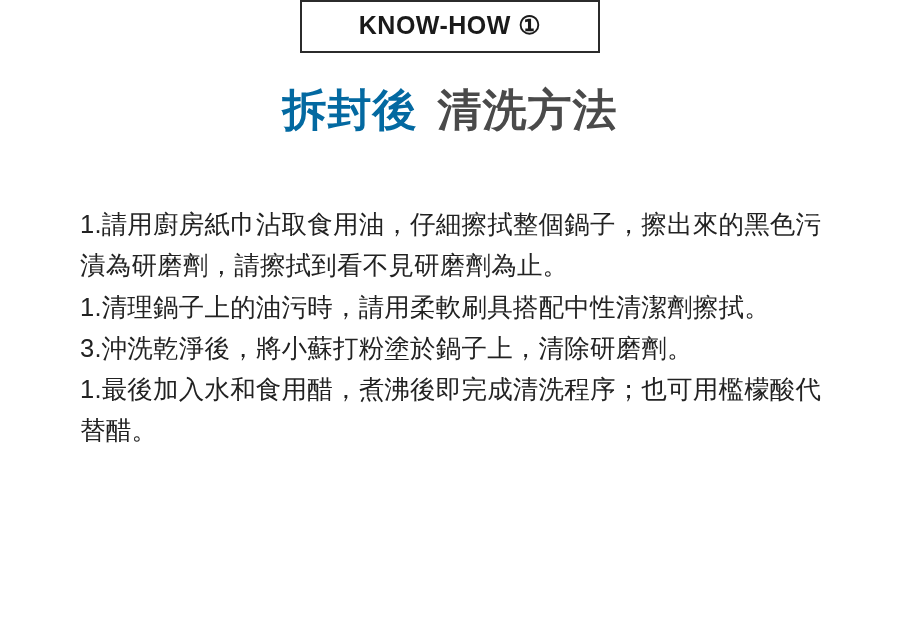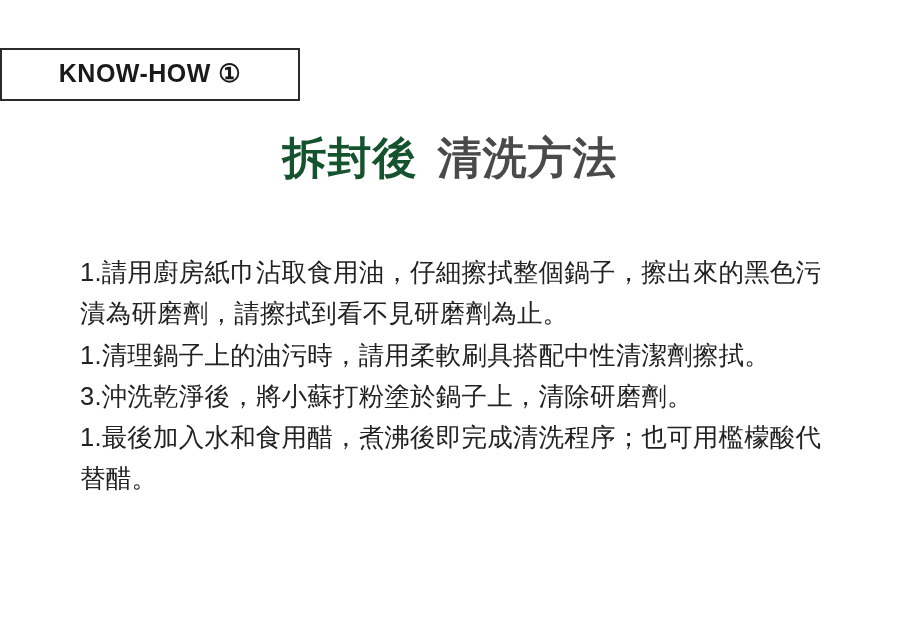--- a/index.html
+++ b/index.html
@@ -18,22 +18,21 @@
   .page {
     position: relative;
     width: 900px;
     height: 625px;
     box-sizing: border-box;
   }
 
   
   .badge-wrap {
     display: flex;
-    justify-content: flex-start;
-    padding-top: 48px;
+    justify-content: center;
   }
   .badge {
     border: 2px solid #2b2b2b;
     padding: 9px 34px 11px 34px;
     display: inline-flex;
     align-items: center;
     justify-content: center;
     min-width: 300px;
     box-sizing: border-box;
   }
@@ -52,21 +51,21 @@
     align-items: baseline;
     margin-top: 28px;
   }
   .heading {
     font-size: 44px;
     font-weight: bold;
     letter-spacing: 1px;
     white-space: nowrap;
   }
   .heading .h-strong {
-    color: #14532d;
+    color: #0369a1;
     font-weight: bold;
     font-family: Liberation Mono, monospace;
   }
   .heading .h-light {
     color: #4a4a4a;
     font-weight: bold;
     margin-left: 20px;
   }
 
   

